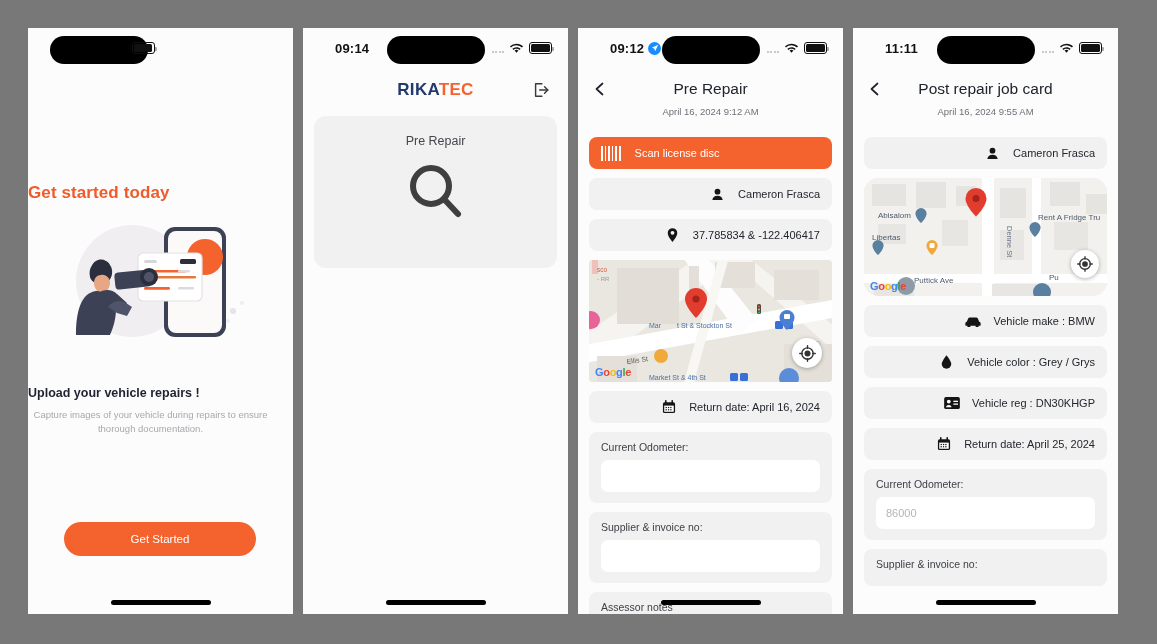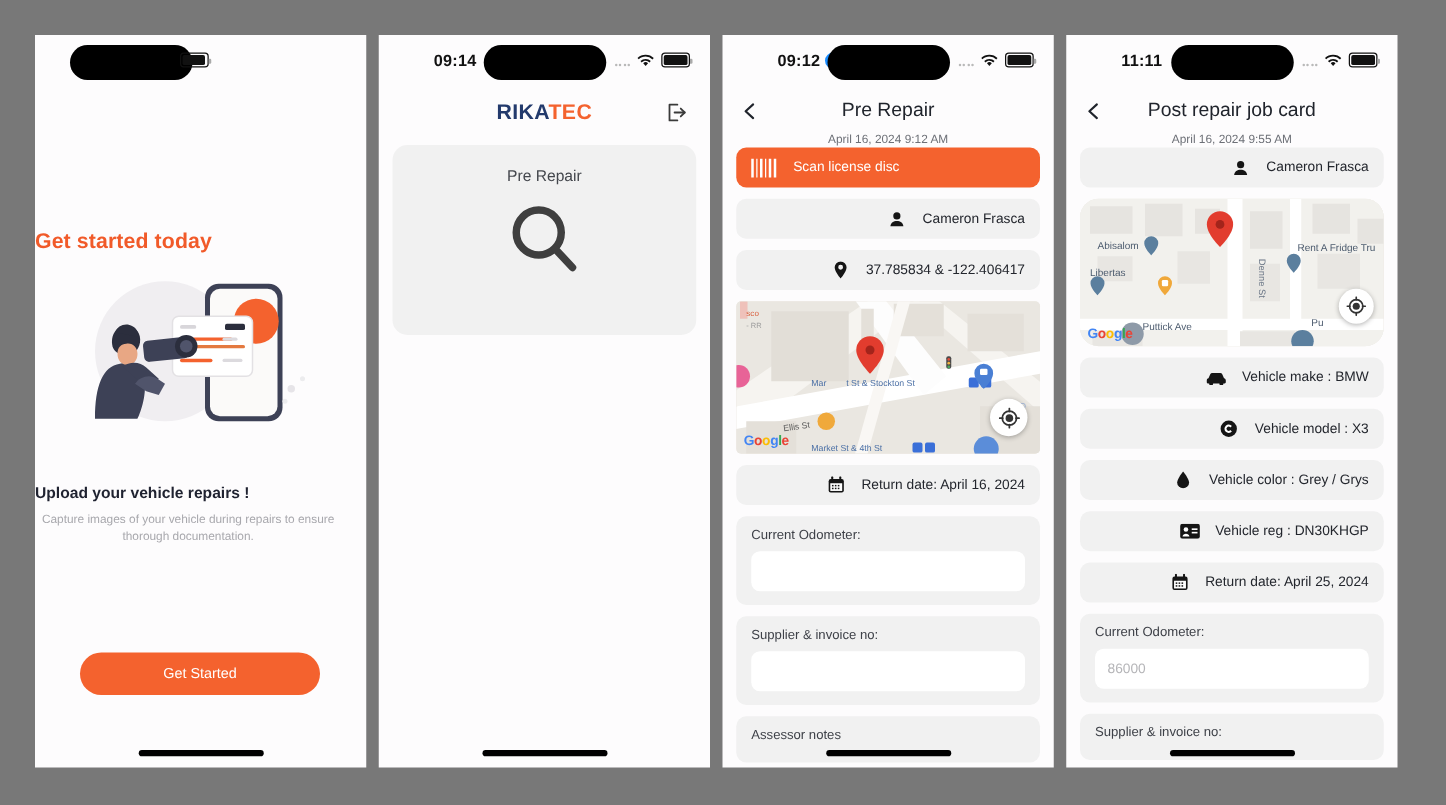--- a/index.html
+++ b/index.html
@@ -31,21 +31,21 @@
     display: flex;
     align-items: center;
     position: relative;
     padding: 0 16px;
   }
   .sb-time {
     font-size: 13px;
     font-weight: bold;
     color: #111;
     letter-spacing: .2px;
-    margin-left: 28px;
+    margin-left: 16px;
     display: flex;
     align-items: center;
     gap: 4px;
   }
   .loc-badge {
     width: 13px; height: 13px; border-radius: 50%;
     background: #1a8cff;
     display: inline-flex; align-items: center; justify-content: center;
   }
   .loc-badge svg { width: 8px; height: 8px; }
@@ -162,21 +162,21 @@
   .back { width: 16px; height: 16px; cursor: pointer; }
   .nav-title {
     position: absolute; left: 0; right: 0;
     text-align: center;
     font-size: 15.5px; color: #20242c;
     pointer-events: none;
   }
   .nav-date {
     text-align: center;
     font-size: 9.5px; color: #6d7077;
-    margin-top: -2px; margin-bottom: 1px;
+    margin-top: -2px; margin-bottom: 20px;
   }
   .content { padding: 0 11px; }
   .scanbtn {
     display: flex; align-items: center; gap: 14px;
     height: 32px;
     background: #f4622e;
     border-radius: 8px;
     padding: 0 12px;
     color: #fff;
     font-size: 11px;
@@ -626,29 +626,20 @@
 
       <div class="row">
         <span class="ic">
           <svg width="16" height="11" viewBox="0 0 18 12">
               <path d="M2 6.2 3.6 2.6A2 2 0 0 1 5.4 1.4h7.2a2 2 0 0 1 1.8 1.2L16 6.2c1 .2 1.6 1 1.6 2v1.6a1 1 0 0 1-1 1h-1.2a1.8 1.8 0 0 1-3.6 0H6.2a1.8 1.8 0 0 1-3.6 0H1.4a1 1 0 0 1-1-1V8.2c0-1 .6-1.8 1.6-2z" fill="#151515"></path>
             </svg>
         </span>
         <span>Vehicle make : BMW</span>
       </div>
 
-      <div class="row">
-        <span class="ic">
-          <svg width="14" height="14" viewBox="0 0 15 15">
-              <circle cx="7.5" cy="7.5" r="7" fill="#151515"></circle>
-              <path d="M10.2 5.2a3.6 3.6 0 1 0 0 4.6L8.8 8.6a1.8 1.8 0 1 1 0-2.2z" fill="#fff"></path>
-            </svg>
-        </span>
-        <span>Vehicle model : X3</span>
-      </div>
 
       <div class="row">
         <span class="ic">
           <svg width="11" height="14" viewBox="0 0 12 15">
               <path d="M6 0C6 0 .8 6.4.8 9.6a5.2 5.2 0 0 0 10.4 0C11.2 6.4 6 0 6 0z" fill="#151515"></path>
             </svg>
         </span>
         <span>Vehicle color : Grey / Grys</span>
       </div>
 

